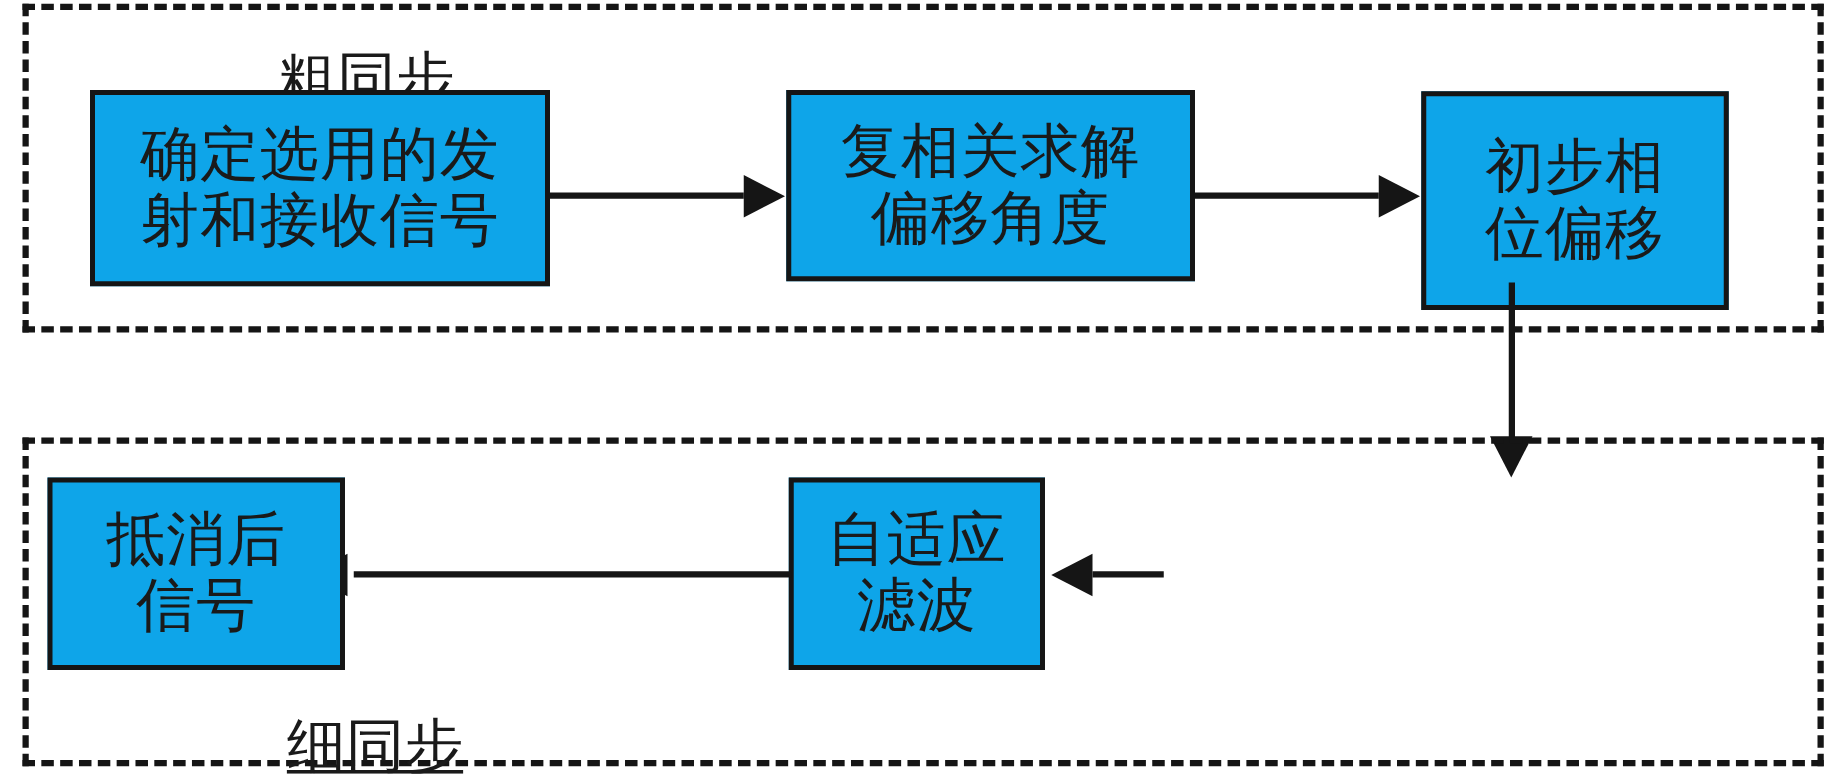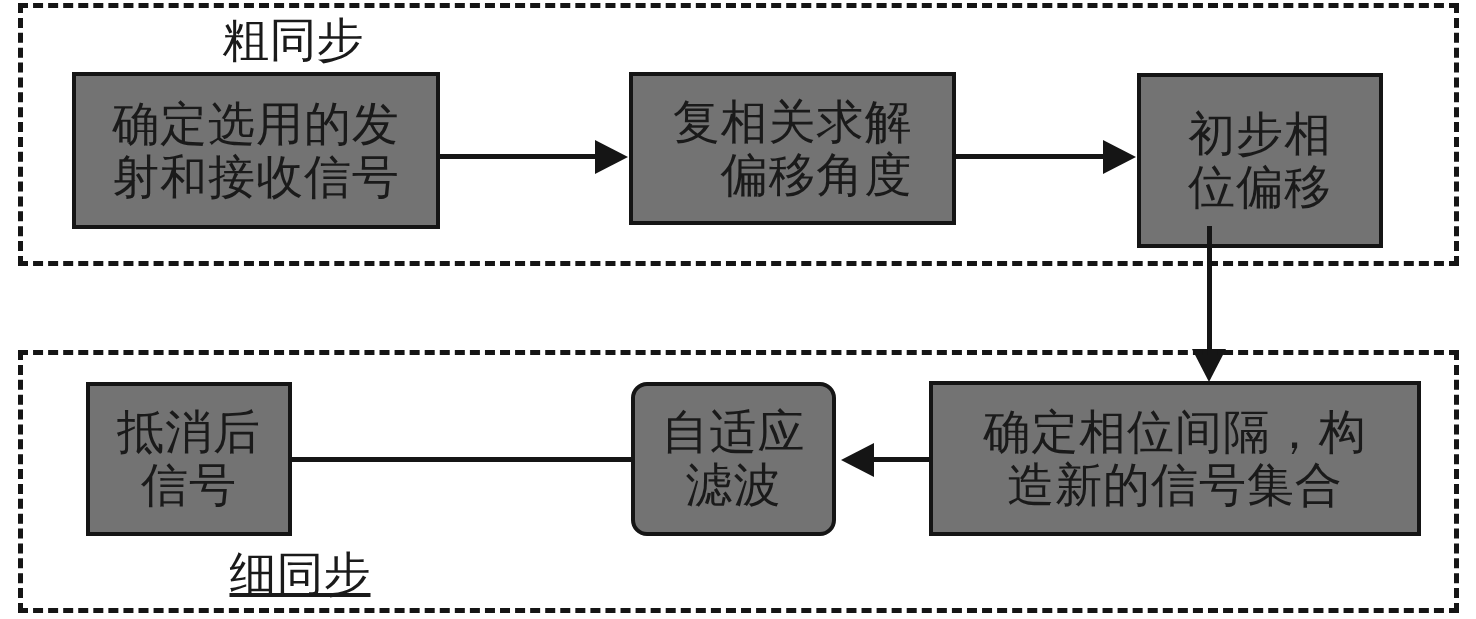--- a/index.html
+++ b/index.html
@@ -35,48 +35,49 @@
     top: 350px;
     width: 1441px;
     height: 263px;
   }
 
   
   .box {
     position: absolute;
     box-sizing: border-box;
     border: 4px solid #151515;
-    background: #737373;
+    background: #0ea5e9;
     display: flex;
     flex-direction: column;
     align-items: center;
     justify-content: center;
     text-align: center;
     line-height: 1.12;
     letter-spacing: 0.02em;
     white-space: pre-line;
     color: #1a1a1a;
   }
 
   #box-signals        { left: 72px;   top: 72px;  width: 368px; height: 157px; font-size: 47px; }
-  #box-correlation    { left: 629px;  top: 72px;  width: 327px; height: 153px; font-size: 47px; text-align: right; }
+  #box-correlation    { left: 629px;  top: 72px;  width: 327px; height: 153px; font-size: 47px; }
   #box-initial-offset { left: 1137px; top: 73px;  width: 246px; height: 175px; font-size: 47px; }
 
-  #box-cancelled      { left: 38px;   top: 382px; width: 206px; height: 154px; font-size: 47px; margin-left: 48px; }
-  #box-adaptive       { left: 631px;  top: 382px; width: 205px; height: 154px; font-size: 47px; border-radius: 16px; }
+  #box-cancelled      { left: 38px;   top: 382px; width: 238px; height: 154px; font-size: 47px; }
+  #box-adaptive       { left: 631px;  top: 382px; width: 205px; height: 154px; font-size: 47px; }
   #box-phase-interval { left: 929px;  top: 381px; width: 492px; height: 155px; font-size: 47px; }
 
   
   .label {
     position: absolute;
     font-size: 47px;
     line-height: 1.1;
     white-space: pre-line;
     text-align: center;
     color: #1a1a1a;
+    margin-top: 24px;
   }
   #label-coarse-sync { left: 188px; top: 14px;  width: 210px; }
   #label-fine-sync   { left: 195px; top: 548px; width: 210px; text-decoration: underline; }
   #label-min-value   { left: 280px; top: 392px; width: 350px; line-height: 1.45; }
 
   
   .hline {
     position: absolute;
     height: 0;
     border-top: 5px solid #151515;
@@ -151,22 +152,20 @@
   <div class="box" id="box-initial-offset">初步相
 位偏移</div>
 
   <div class="vline" id="conn-3-line"></div>
   <div class="arrow-down" id="conn-3-arrow"></div>
 
   <div class="group" id="group-fine"></div>
 
   <div class="label" id="label-fine-sync">细同步</div>
 
-  <div class="box" id="box-phase-interval">确定相位间隔，构
-造新的信号集合</div>
 
   <div class="hline" id="conn-4-line"></div>
   <div class="arrow-left" id="conn-4-arrow"></div>
 
   <div class="box" id="box-adaptive">自适应
 滤波</div>
 
   <div class="hline" id="conn-5-line"></div>
   <div class="arrow-left" id="conn-5-arrow"></div>
 

